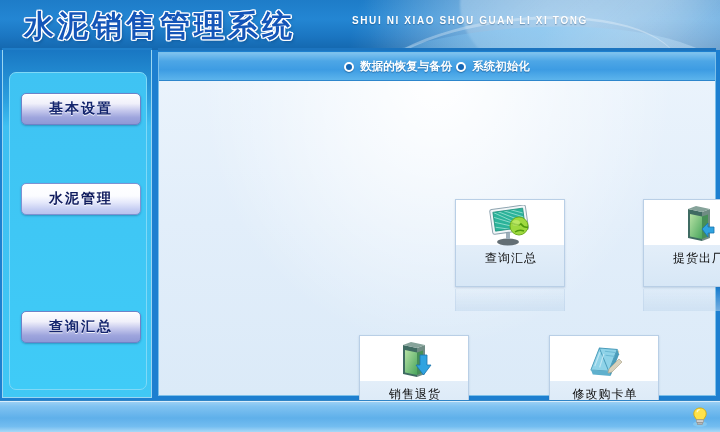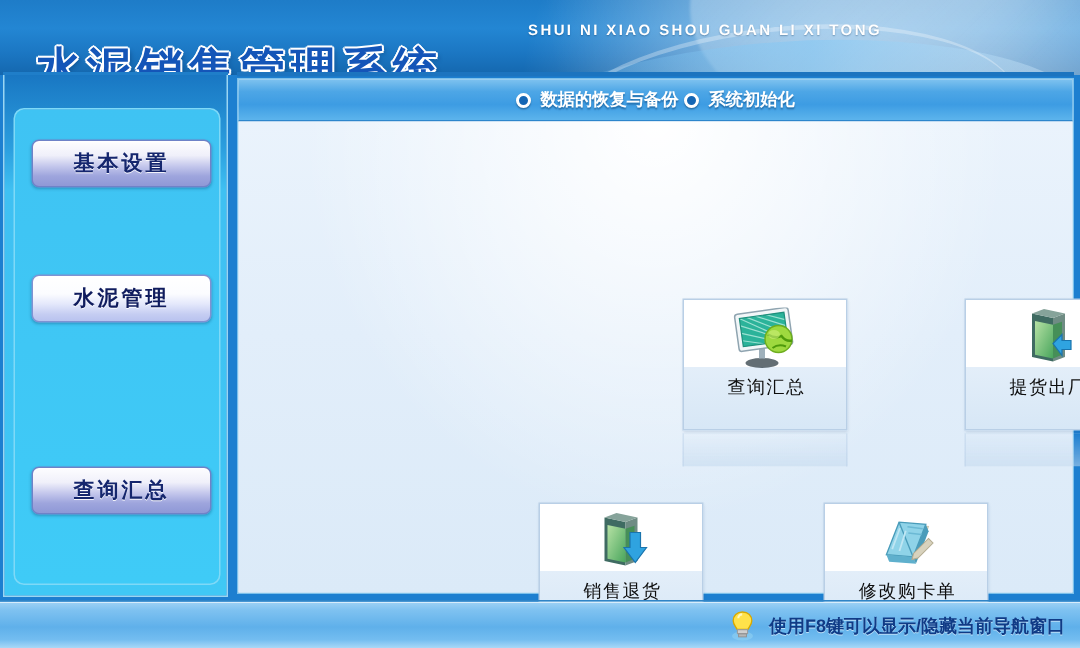--- a/index.html
+++ b/index.html
@@ -53,21 +53,20 @@
     font-size: 30px; font-weight: bold;
     letter-spacing: 4px;
     color: #1455b8;
     text-shadow:
       -1px -1px 0 #ffffff, 1px -1px 0 #ffffff,
       -1px 1px 0 #ffffff, 1px 1px 0 #ffffff,
       0 -1.4px 0 #ffffff, 0 1.4px 0 #eaf4ff,
       -1.4px 0 0 #ffffff, 1.4px 0 0 #ffffff,
       2px 2px 3px rgba(0,40,90,.35);
     white-space: nowrap;
-    margin-top: 20px;
   }
   .app-subtitle {
     position: absolute; left: 352px; top: 15px;
     font-size: 10px; font-weight: bold;
     letter-spacing: 1.6px;
     color: #ffffff;
     text-shadow: 0 1px 1px rgba(0,40,80,.35);
     white-space: nowrap;
   }
 
@@ -379,17 +378,16 @@
     <div class="status-content">
       <span class="bulb">
         <svg width="20" height="22" viewBox="0 0 20 22">
           <ellipse cx="10" cy="18" rx="7" ry="3" fill="#8fd0f2" opacity=".6"></ellipse>
           <path d="M10 2 C6.2 2 3.8 4.6 3.8 7.8 C3.8 10.4 5.6 11.8 6.4 13.6 L13.6 13.6 C14.4 11.8 16.2 10.4 16.2 7.8 C16.2 4.6 13.8 2 10 2 Z" fill="#ffe24a" stroke="#d8a800" stroke-width=".9"></path>
           <path d="M7.2 6.2 C7.2 4.6 8.4 3.6 9.8 3.6" stroke="#fff8c0" stroke-width="1.4" fill="none"></path>
           <rect x="6.6" y="13.8" width="6.8" height="2.6" fill="#cfcfcf" stroke="#9b9b9b" stroke-width=".7"></rect>
           <rect x="7.4" y="16.6" width="5.2" height="2" fill="#b6b6b6" stroke="#8f8f8f" stroke-width=".6"></rect>
         </svg>
       </span>
-      <span class="status-text">使用F8键可以显示/隐藏当前导航窗口</span>
     </div>
   </div>
 
 </div>
 
 </body></html>

